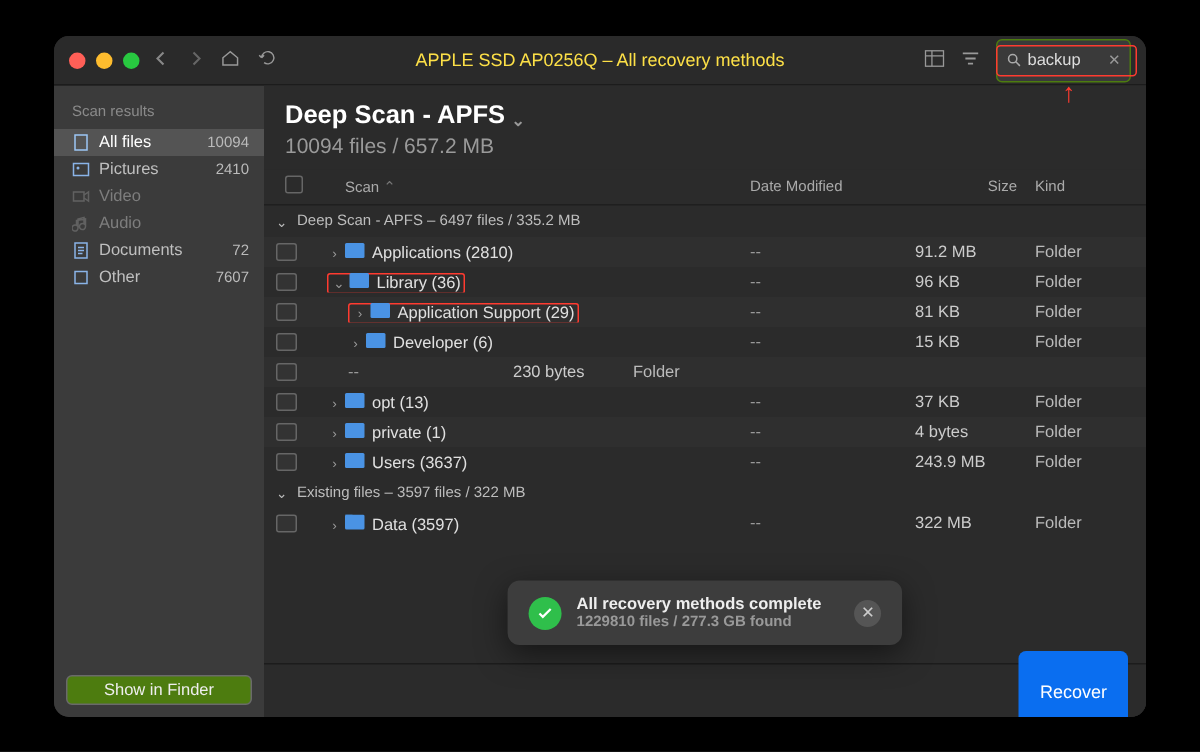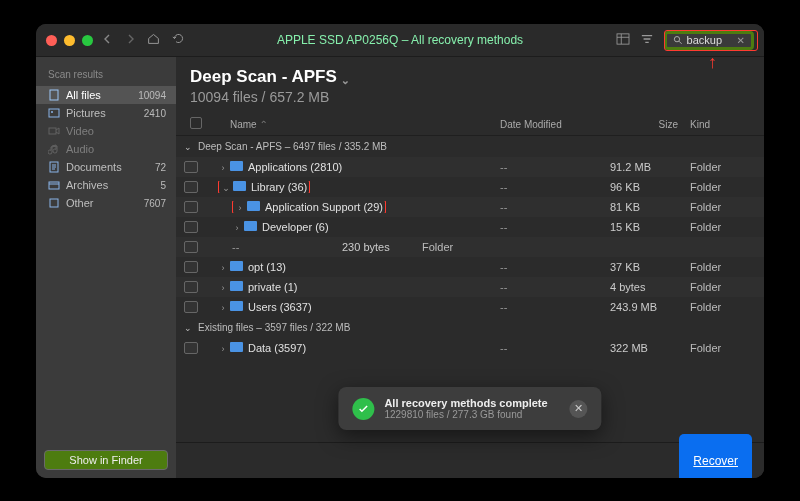--- a/index.html
+++ b/index.html
@@ -5,24 +5,24 @@
 * { box-sizing: border-box; margin: 0; padding: 0; font-family: -apple-system, "Helvetica Neue", Arial, sans-serif; }
 body { background: #000; width: 800px; height: 501px; overflow: hidden; position: relative; }
 .window { position: absolute; left: 36px; top: 24px; width: 728px; height: 454px; background: #2e2e2e; border-radius: 10px; box-shadow: 0 20px 40px rgba(0,0,0,.6); display: flex; flex-direction: column; overflow: hidden; }
 .titlebar { height: 33px; background: #2a2a2a; display: flex; align-items: center; padding: 0 10px; gap: 8px; border-bottom: 1px solid #1c1c1c; position: relative; }
 .lights { display: flex; gap: 7px; }
 .light { width: 11px; height: 11px; border-radius: 50%; }
 .light.red { background: #ff5f57; }
 .light.yellow { background: #febc2e; }
 .light.green { background: #28c840; }
 .navbtn { color: #888; font-size: 12px; cursor: pointer; padding: 0 2px; }
-.title-center { position: absolute; left: 0; right: 0; text-align: center; color: #86efac; font-size: 12px; pointer-events: none; }
+.title-center { position: absolute; left: 0; right: 0; text-align: center; color: #fde047; font-size: 12px; pointer-events: none; }
 .tb-right { margin-left: auto; display: flex; align-items: center; gap: 10px; }
 .tb-icon { color: #999; font-size: 12px; cursor: pointer; }
-.searchbox { display: flex; align-items: center; background: #3a3a3a; border: 3px solid #4d7c0f; border-radius: 4px; padding: 1px 6px; width: 90px; height: 19px; }
+.searchbox { display: flex; align-items: center; background: #3a3a3a; border: 1px solid #4d7c0f; border-radius: 4px; padding: 1px 6px; width: 90px; height: 29px; }
 .searchbox svg { width: 11px; height: 11px; margin-right: 3px; }
 .searchbox input { background: transparent; border: none; outline: none; color: #ddd; font-size: 11px; width: 50px; }
 .searchbox .clear { color: #999; font-size: 10px; cursor: pointer; margin-left: auto; }
 .body { flex: 1; display: flex; min-height: 0; }
 .sidebar { width: 140px; background: #3b3b3b; display: flex; flex-direction: column; padding-top: 8px; }
 .sb-header { color: #8a8a8a; font-size: 10px; padding: 4px 12px 6px; }
 .sb-item { display: flex; align-items: center; padding: 3px 10px 3px 12px; font-size: 11px; color: #bfbfbf; cursor: pointer; gap: 6px; }
 .sb-item.selected { background: #545454; color: #fff; }
 .sb-item .count { margin-left: auto; font-size: 10px; color: #bbb; }
 .sb-item .sbicon { width: 12px; height: 12px; display: inline-block; }
@@ -49,24 +49,24 @@
 .row .folder::before { content:""; position: absolute; top:-2px; left:0; width:5px; height:2px; background:#4a93e4; border-radius:1px 1px 0 0; }
 .row .name { flex: 1; white-space: nowrap; overflow: hidden; text-overflow: ellipsis; }
 .row .date { width: 110px; color: #999; }
 .row .size { width: 80px; padding-right: 12px; color: #ccc; }
 .row .kind { width: 60px; color: #bbb; }
 .highlight { border: 1.5px solid #ff3b30; border-radius: 2px; padding: 0 2px; }
 .toast { position: absolute; left: 50%; transform: translateX(-50%); bottom: 48px; background: #3d3d3d; border-radius: 8px; padding: 10px 14px; display: flex; align-items: center; gap: 10px; box-shadow: 0 6px 20px rgba(0,0,0,.5); }
 .toast .check { width: 22px; height: 22px; background: #2fbf4b; border-radius: 50%; display: flex; align-items: center; justify-content: center; }
 .toast .check svg { width: 12px; height: 12px; }
 .toast .msg { color: #eee; font-size: 11px; font-weight: 600; }
-.toast .sub { color: #999; font-size: 10px; font-weight: 400; }
+.toast .sub { color: #999; font-size: 10px; font-weight: 700; }
 .toast .close { width: 18px; height: 18px; background: #555; border-radius: 50%; color: #ccc; font-size: 11px; display: flex; align-items: center; justify-content: center; margin-left: 12px; cursor: pointer; }
 .footer { height: 36px; background: #2b2b2b; border-top: 1px solid #1c1c1c; display: flex; align-items: center; justify-content: flex-end; padding: 0 12px; }
-.recover { background: #0a6ef0; color: #fff; border: none; border-radius: 5px; font-size: 12px; padding: 20px 14px; cursor: pointer; text-decoration: underline; }
+.recover { background: #0a6ef0; color: #fff; border: none; border-radius: 5px; font-size: 12px; padding: 20px 14px; cursor: pointer; }
 .arrow-annot { position: absolute; color: #ff3b30; font-size: 18px; font-weight: bold; }
 .hl-search { position: absolute; border: 1.5px solid #ff3b30; border-radius: 3px; pointer-events: none; }
 </style>
 </head>
 <body>
 
 <div class="window">
 
   <div class="titlebar">
     <div class="lights">
@@ -141,49 +141,41 @@
       <div class="sb-item">
         <span class="sbicon"><svg width="12" height="12" viewBox="0 0 12 12">
               <rect x="2" y="1" width="8" height="10" stroke="#8ab4e8" fill="none"></rect>
               <path d="M4 4h4M4 6h4M4 8h3" stroke="#8ab4e8"></path>
             </svg></span>
         <span>Documents</span>
         <span class="count">72</span>
       </div>
       <div class="sb-item">
         <span class="sbicon"><svg width="12" height="12" viewBox="0 0 12 12">
-              <rect x="1" y="3" width="10" height="7" stroke="#8ab4e8" fill="none"></rect>
-              <path d="M1 5h10" stroke="#8ab4e8"></path>
-            </svg></span>
-        <span>Archives</span>
-        <span class="count">5</span>
-      </div>
-      <div class="sb-item">
-        <span class="sbicon"><svg width="12" height="12" viewBox="0 0 12 12">
               <rect x="2" y="2" width="8" height="8" stroke="#8ab4e8" fill="none"></rect>
             </svg></span>
         <span>Other</span>
         <span class="count">7607</span>
       </div>
       <div class="sb-footer">
         <button class="show-finder">Show in Finder</button>
       </div>
     </div>
 
     <div class="main">
       <div class="main-header">
         <div class="main-title">
           <span>Deep Scan - APFS</span>
           <span style="color:#999;font-size:11px">⌄</span>
         </div>
         <div class="main-sub">10094 files / 657.2 MB</div>
       </div>
       <div class="cols">
         <span class="chk"><span style="display:inline-block;width:12px;height:12px;border:1px solid #666;border-radius:2px"></span></span>
-        <span class="colname"><span>Name</span> <span style="color:#777">⌃</span></span>
+        <span class="colname"><span>Scan</span> <span style="color:#777">⌃</span></span>
         <span class="coldate">Date Modified</span>
         <span class="colsize">Size</span>
         <span class="colkind">Kind</span>
       </div>
       <div class="filelist" id="filelist">
           <div class="grouprow">
             <span style="font-size:9px;width:10px">⌄</span>
             <span>Deep Scan - APFS – 6497 files / 335.2 MB</span>
           </div>
           <div class="row">

